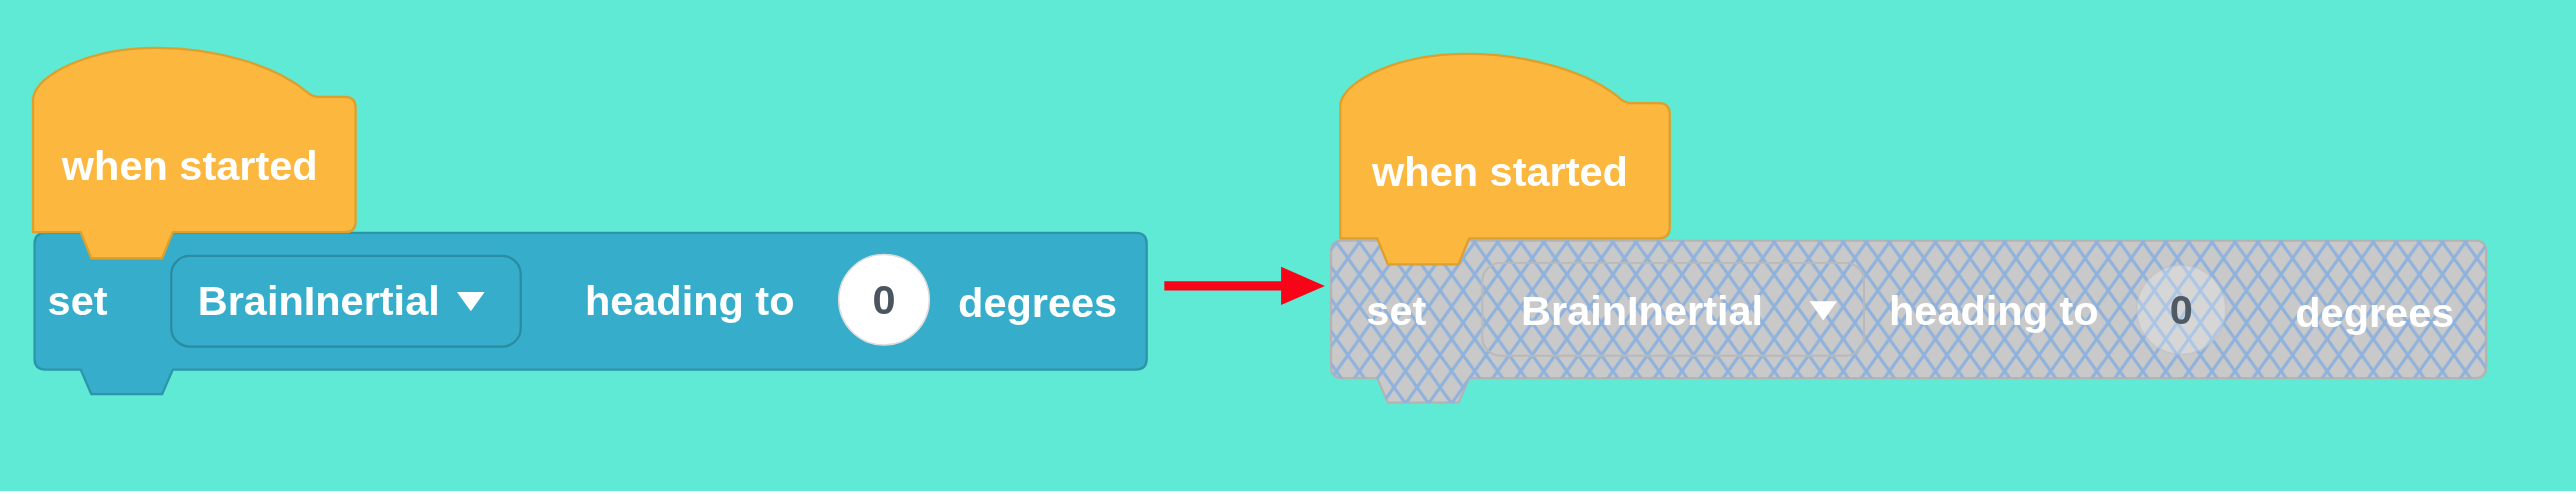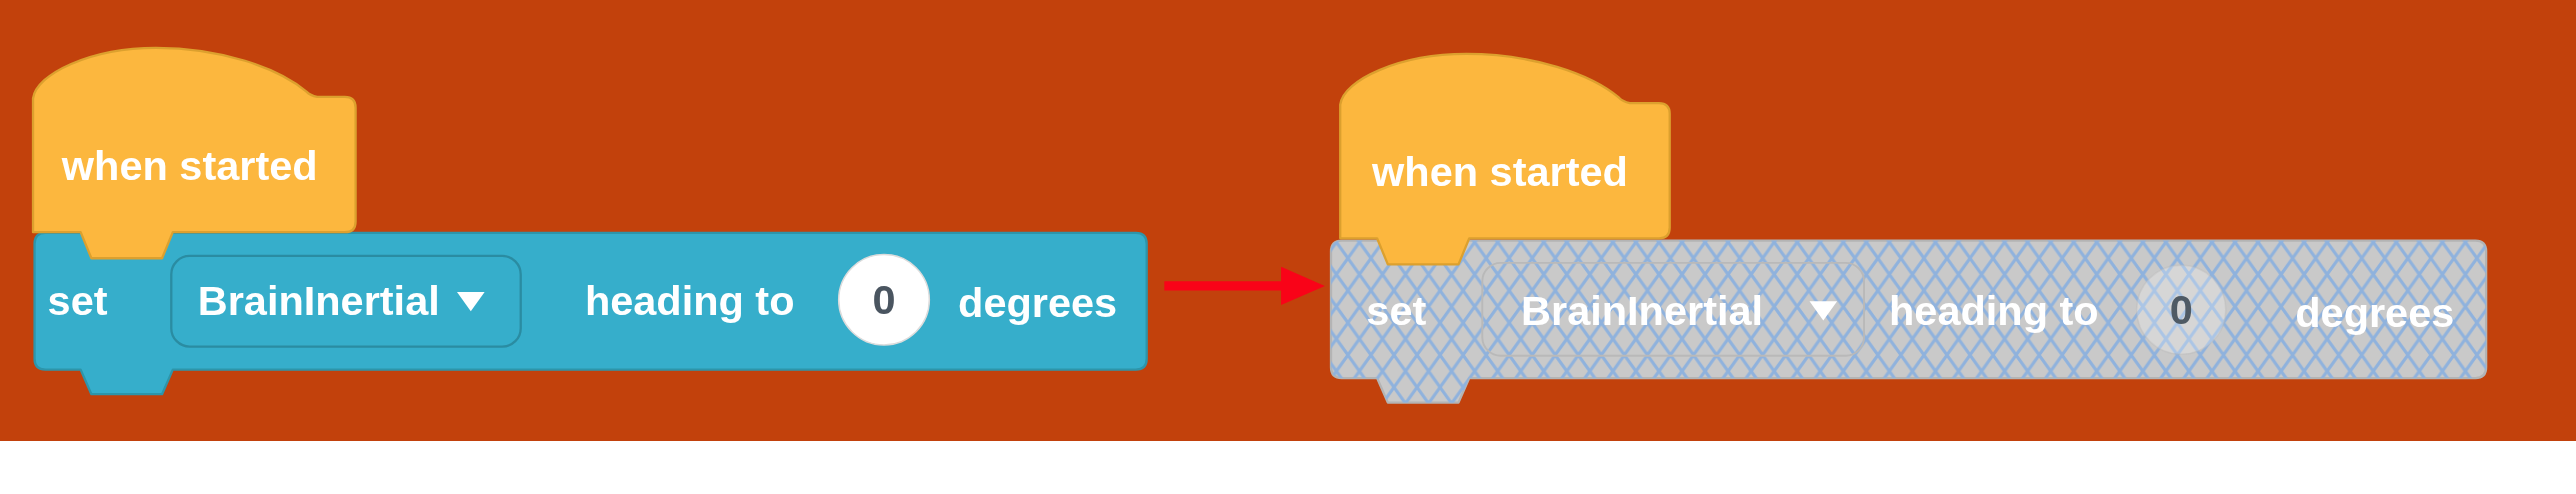--- a/index.html
+++ b/index.html
@@ -1,16 +1,16 @@
 <!DOCTYPE html>
 <html style="font-size:12.3px"><head>
 <meta charset="utf-8">
 <style>
   html,body{margin:0;padding:0;background:#ffffff;}
-  .stage{width:2576px;height:441px;position:relative;background:#c2410c;overflow:hidden;}
+  .stage{width:2576px;height:491px;position:relative;background:#5eead4;overflow:hidden;}
   svg{display:block;}
   .blk-label{
     font-family:"Liberation Sans", sans-serif;
     font-weight:bold;
     font-size:54px;
     fill:#ffffff;
     text-anchor:middle;
   }
   .val-label{
     font-family:"Liberation Sans", sans-serif;

